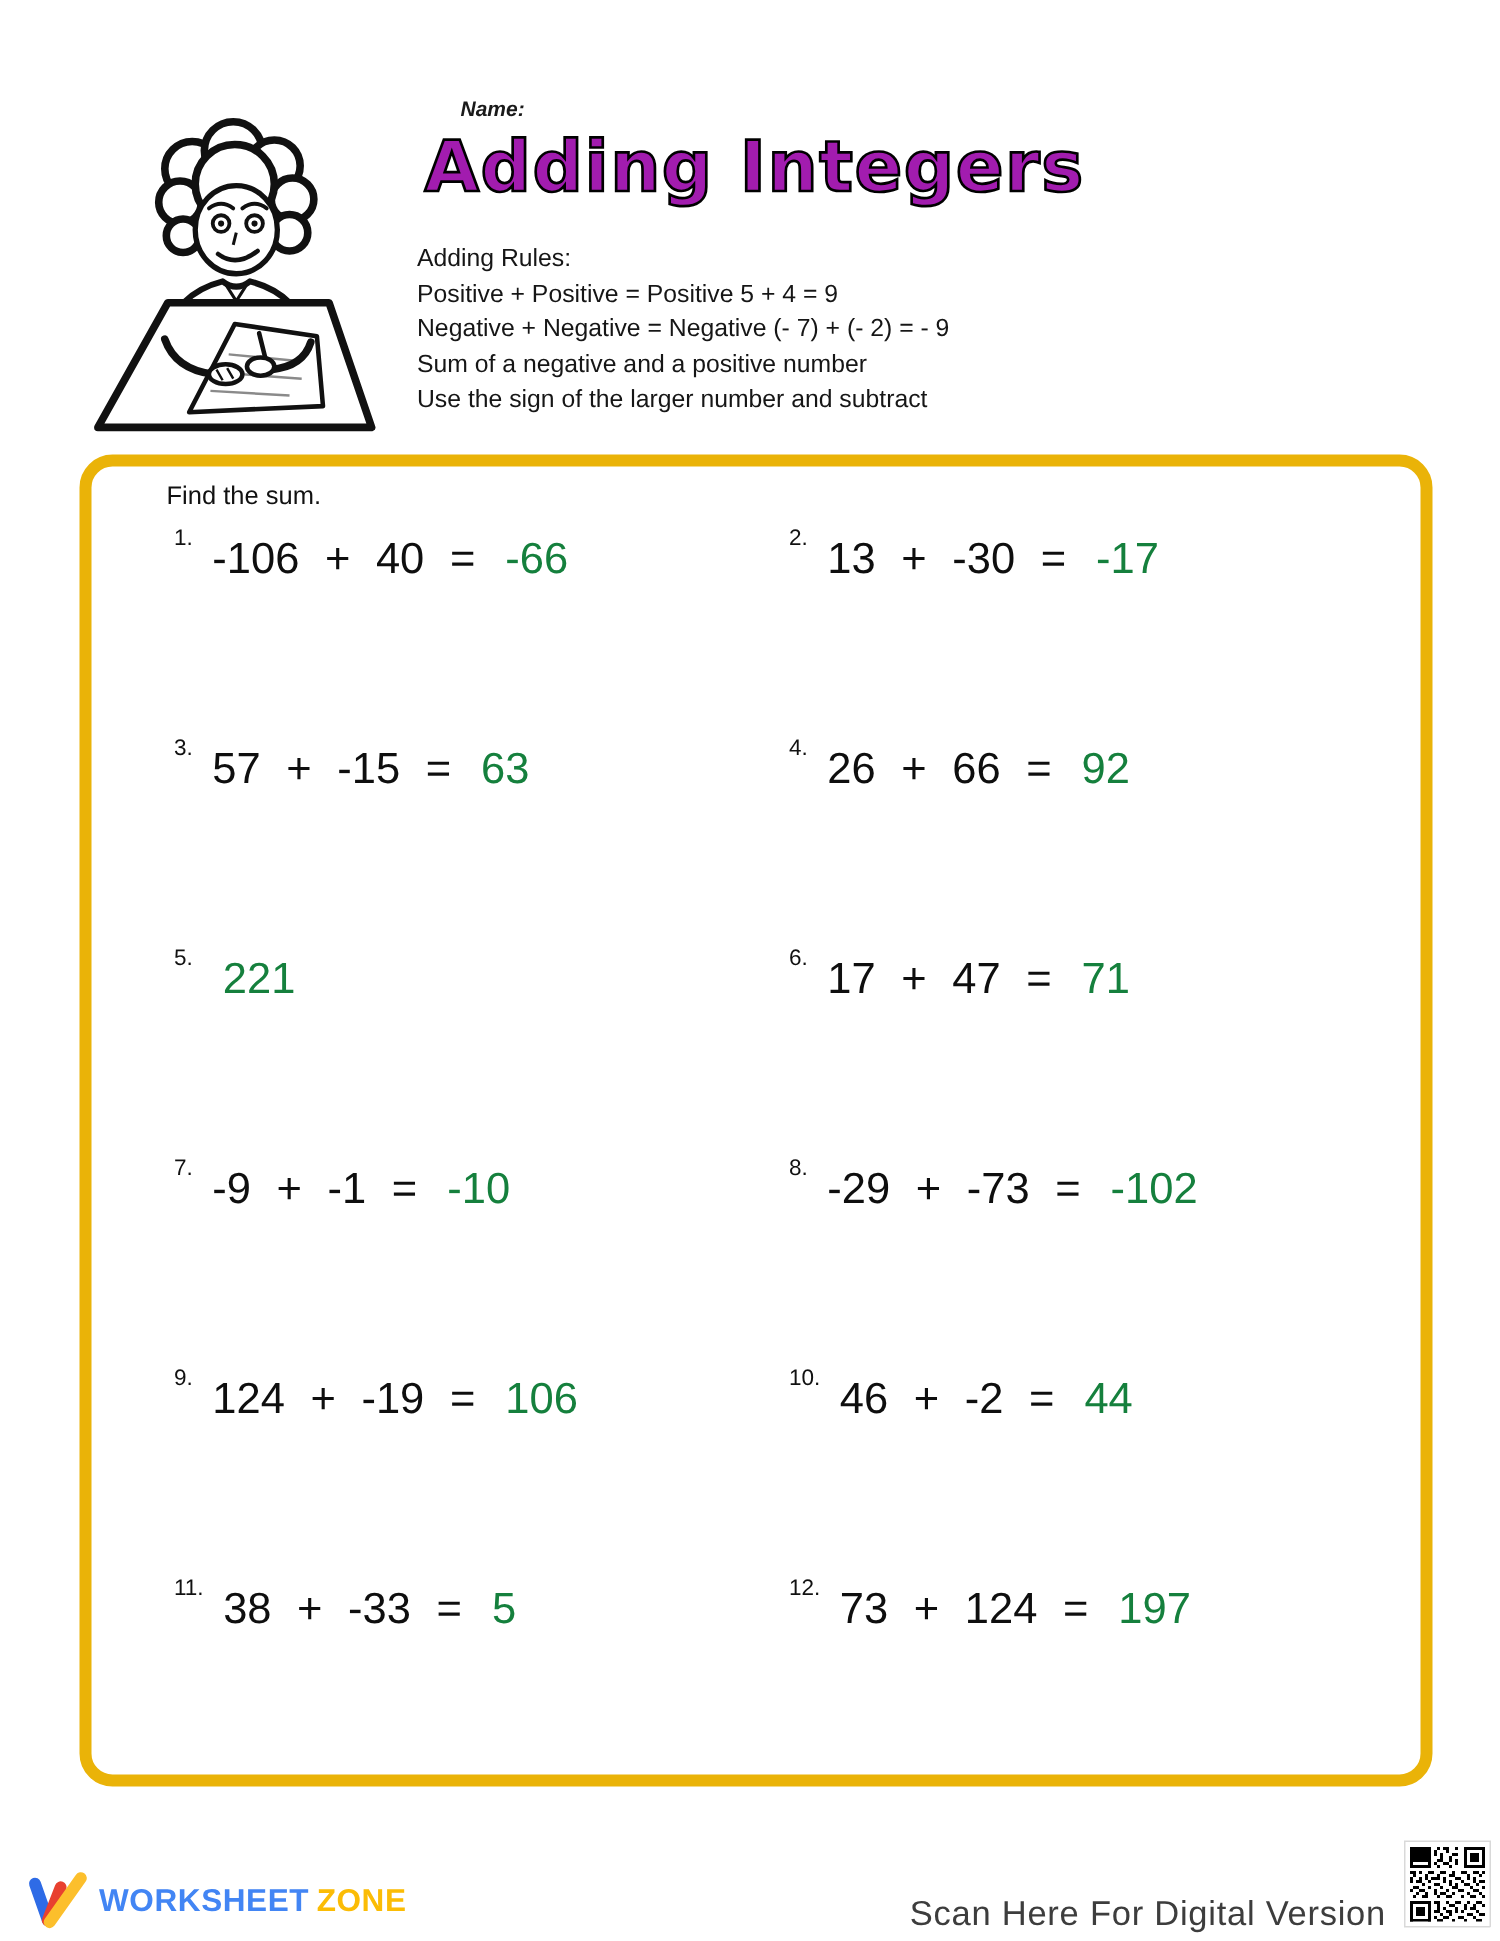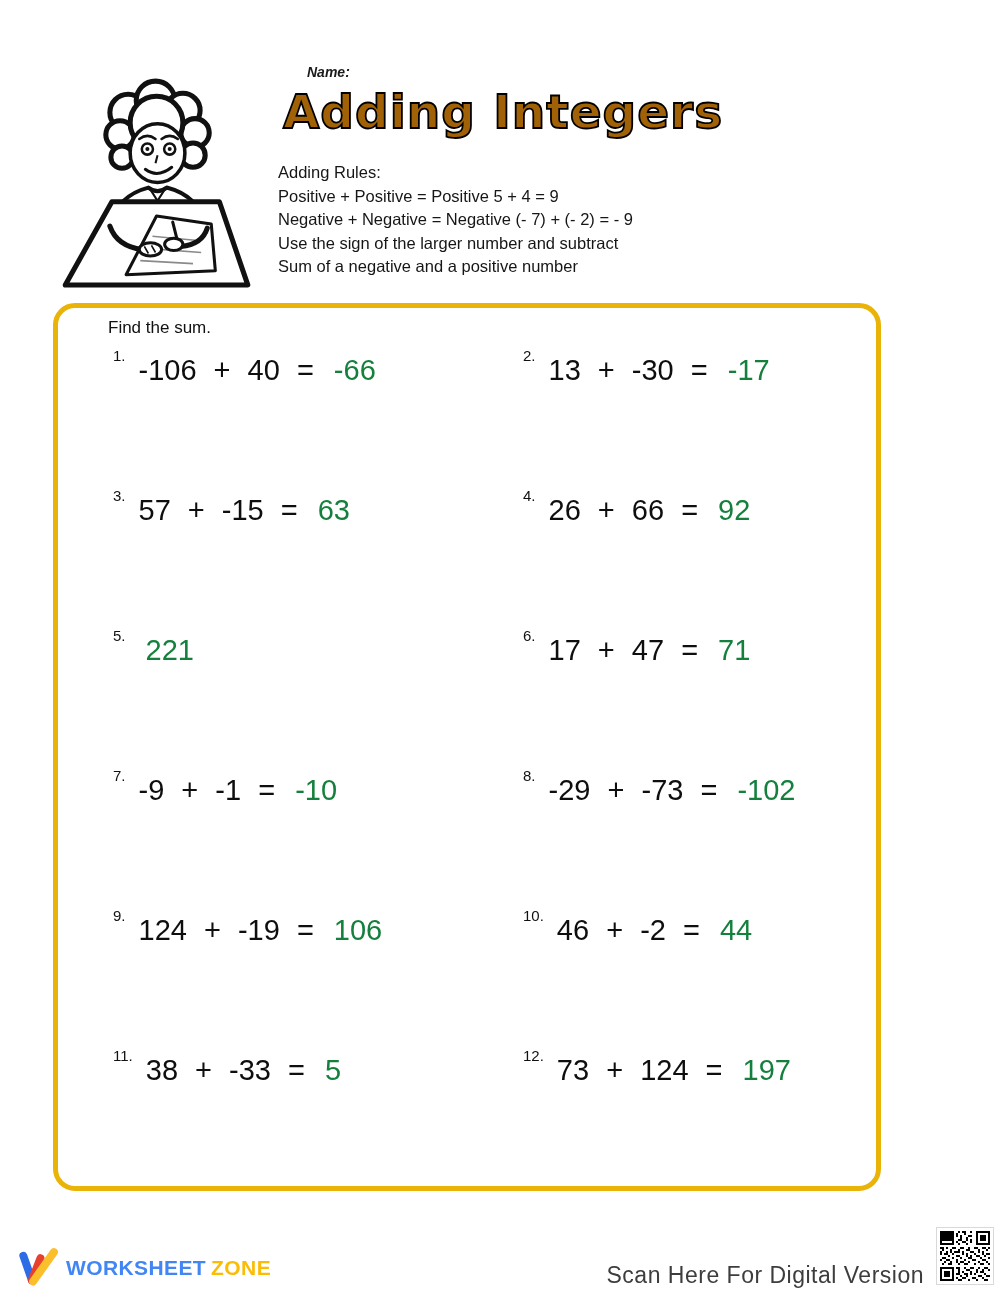--- a/index.html
+++ b/index.html
@@ -12,32 +12,32 @@
 
   
   .kid { position:absolute; left:58px; top:72px; width:195px; height:218px; }
   .name-label {
     position:absolute; left:307px; top:64px;
     font-size:14px; font-style:italic; font-weight:700; color:#1a1a1a;
   }
   .title {
     position:absolute; left:283px; top:84px; width:500px;
     font-family:"DejaVu Sans", sans-serif;
-    font-size:47px; font-weight:900; color:#a16207;
+    font-size:47px; font-weight:900; color:#a21caf;
     -webkit-text-stroke:1.8px #000; letter-spacing:1px; white-space:nowrap;
   }
   .rules {
     position:absolute; left:278px; top:161px;
     font-size:16.5px; line-height:23.6px; color:#161616;
   }
 
   
   .box {
-    position:absolute; left:53px; top:303px; width:828px; height:888px;
-    border:5px solid #eab308; border-radius:22px; background:#fff;
+    position:absolute; left:53px; top:303px; width:902px; height:888px;
+    border:8px solid #eab308; border-radius:22px; background:#fff;
   }
   .instruction { position:absolute; left:50px; top:10px; font-size:17px; color:#111; }
   .problem { position:absolute; display:flex; align-items:flex-start; gap:13px; white-space:nowrap; }
   .c1 { left:55px; }
   .c2 { left:465px; }
   .r1 { top:38px; } .r2 { top:178px; } .r3 { top:318px; }
   .r4 { top:458px; } .r5 { top:598px; } .r6 { top:738px; }
   .pnum { font-size:15px; color:#111; padding-top:1px; }
   .pexpr { font-size:29px; color:#0e0e0e; word-spacing:9px; padding-top:8px; }
   .pans  { font-size:29px; color:#15803d; margin-left:7px; padding-top:8px; }
@@ -101,22 +101,22 @@
     <ellipse cx="90" cy="175" rx="11" ry="6.5" fill="#fff" stroke="#111" stroke-width="3"></ellipse>
     <path d="M84,172 L88,179 M91,171 L95,178" stroke="#111" stroke-width="1.6"></path>
   </svg>
 
   <div class="name-label">Name:</div>
   <div class="title">Adding Integers</div>
   <div class="rules">
     <div>Adding Rules:</div>
     <div>Positive + Positive = Positive 5 + 4 = 9</div>
     <div>Negative + Negative = Negative (- 7) + (- 2) = - 9</div>
+    <div>Sum of a negative and a positive number</div>
     <div>Use the sign of the larger number and subtract</div>
-    <div>Sum of a negative and a positive number</div>
   </div>
 
   <div class="box">
     <div class="instruction">Find the sum.</div>
 
     <div class="problem c1 r1">
       <span class="pnum">1.</span>
       <span class="pexpr">-106 + 40 =</span>
       <span class="pans">-66</span>
     </div>

